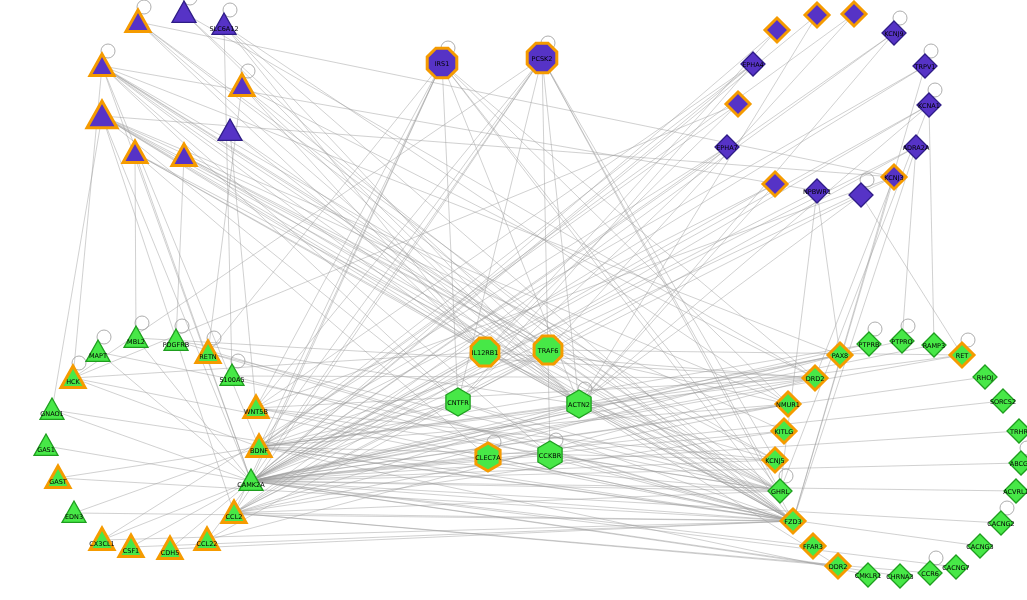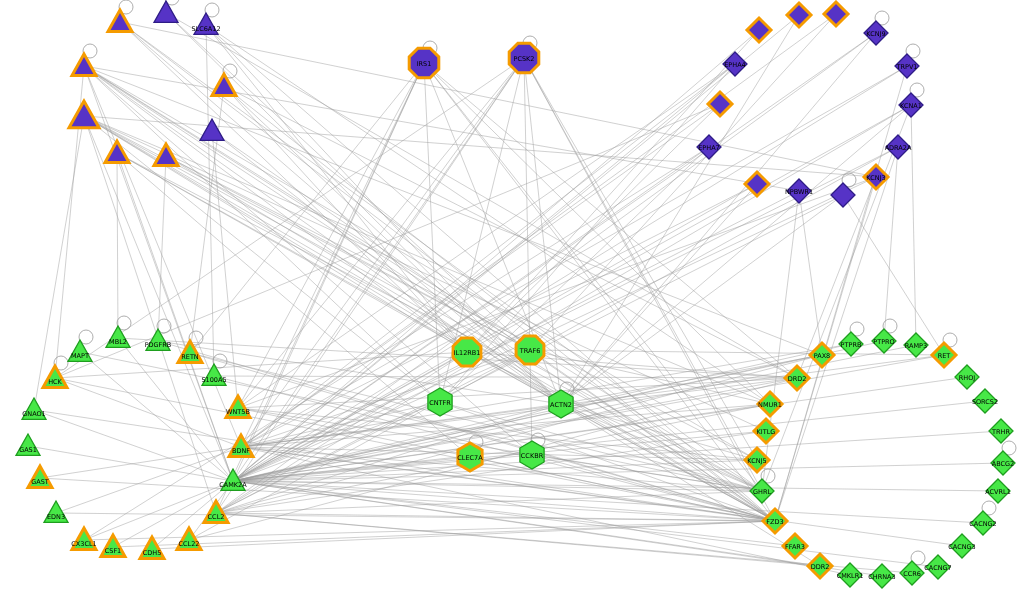--- a/index.html
+++ b/index.html
@@ -1,17 +1,17 @@
 <!DOCTYPE html>
 <html><head>
 <meta charset="utf-8">
 <style>
   html,body{margin:0;padding:0;background:#ffffff;width:1027px;height:600px;overflow:hidden;
     font-family:"DejaVu Sans",sans-serif;}
-  #graph-wrap{position:relative;width:1007px;height:600px;background:#ffffff;}
+  #graph-wrap{position:relative;width:1007px;height:600px;background:#ffffff;margin-left:18px;}
   svg{display:block;}
   .node{cursor:pointer;}
   .node-label{font-family:"DejaVu Sans",sans-serif;pointer-events:none;}
 </style>
 </head>
 <body>
 
 <div id="graph-wrap">
   <svg id="graph-svg" width="1027" height="600" viewBox="0 0 1027 600" xmlns="http://www.w3.org/2000/svg">
       <g>

